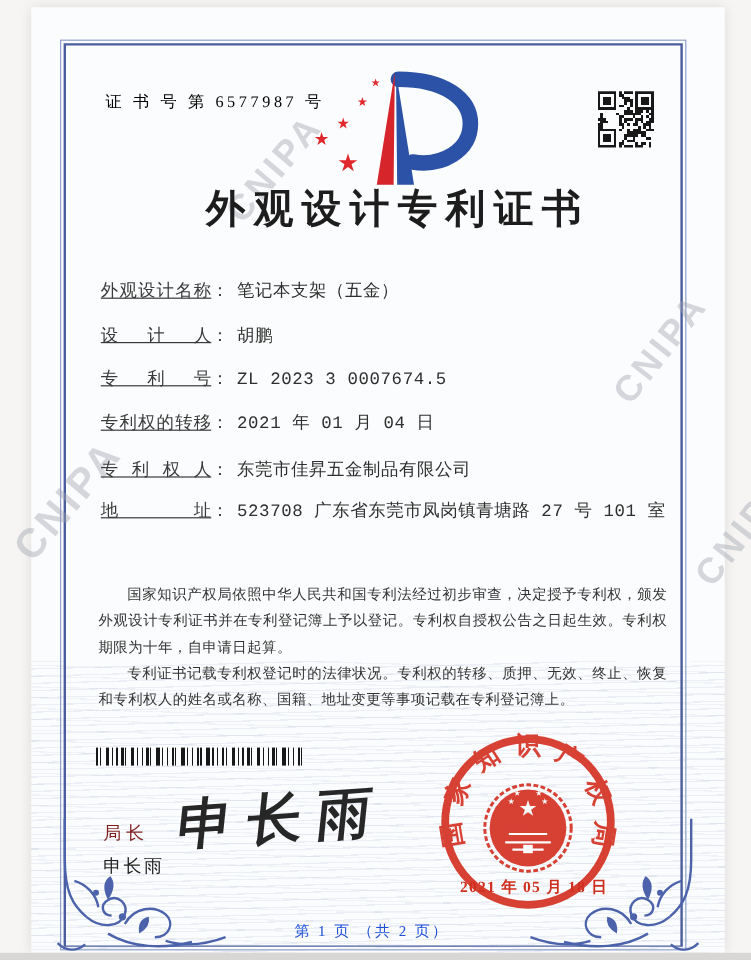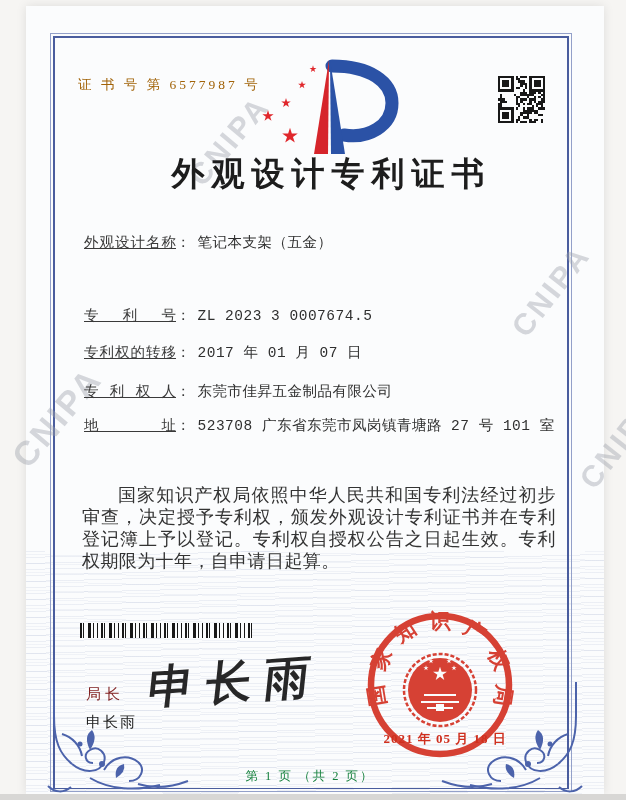--- a/index.html
+++ b/index.html
@@ -15,44 +15,44 @@
       repeating-linear-gradient(181.5deg, rgba(96,116,168,.07) 0 1px, rgba(0,0,0,0) 1px 9px);}
   .frame{position:absolute;left:24px;top:27px;width:520px;height:757px;
     border:1px solid #93a0c9;}
   .frame-inner{position:absolute;inset:2px;border:2px solid #4a5d9e;border-bottom-width:1px;}
   .wm{position:absolute;color:rgba(158,162,172,.42);font-family:"Liberation Sans","DejaVu Sans",sans-serif;
     font-weight:700;letter-spacing:3px;pointer-events:none;white-space:nowrap;}
   .wm1{left:150px;top:118px;font-size:30px;transform:rotate(-50deg);}
   .wm2{left:472px;top:268px;font-size:30px;transform:rotate(-52deg);}
   .wm3{left:-28px;top:392px;font-size:34px;transform:rotate(-50deg);}
   .wm4{left:540px;top:420px;font-size:30px;transform:rotate(-52deg);}
-  .cert-no{position:absolute;left:52px;top:70px;font-size:13.5px;color:#a16207;letter-spacing:3px;}
+  .cert-no{position:absolute;left:62px;top:70px;font-size:13.5px;color:#000000;letter-spacing:3px;}
   .logo{position:absolute;left:224px;top:50px;width:150px;height:102px;}
   .qr{position:absolute;left:472px;top:70px;width:47px;height:47px;}
   .title{position:absolute;left:24px;top:146px;width:563px;text-align:center;
     font-size:33px;font-weight:700;color:#1d1d1d;letter-spacing:7px;}
   .field-row{position:absolute;left:58px;width:470px;height:22px;font-size:14.5px;color:#333;white-space:nowrap;}
   .flabel{display:inline-block;width:92px;text-align:justify;text-align-last:justify;color:#3a3a3a;text-decoration:underline;}
   .fcolon{display:inline-block;color:#3a3a3a;}
   .fvalue{margin-left:7px;color:#2f2f2f;letter-spacing:.5px;font-family:Liberation Mono, monospace;}
   .fpair2{position:absolute;left:272px;top:0;}
-  .paras{position:absolute;left:56px;top:478px;width:474px;font-size:18px;line-height:22px;
+  .paras{position:absolute;left:56px;top:478px;width:474px;font-size:12px;line-height:22px;
     color:#333;text-align:justify;letter-spacing:.4px;}
   .paras p{margin:0;text-indent:2em;}
   .barcode{position:absolute;left:54px;top:617px;width:172px;height:15px;
     background:repeating-linear-gradient(90deg,#181818 0 2px,#fbfcfd 2px 3px,#181818 3px 4px,#fbfcfd 4px 8px,#181818 8px 11px,#fbfcfd 11px 13px,#181818 13px 14px,#fbfcfd 14px 17px,#181818 17px 18px,#fbfcfd 18px 21px);}
   .director-title{position:absolute;left:60px;top:679px;font-size:15px;color:#7f1d1d;letter-spacing:4px;}
   .director-name{position:absolute;left:60px;top:707px;font-size:15px;color:#222;letter-spacing:2px;}
   .signature{position:absolute;left:122px;top:644px;width:220px;font-size:46px;color:#161616;
     transform:rotate(-4deg) skewX(-10deg);letter-spacing:12px;font-weight:600;opacity:.92;}
   .seal{position:absolute;left:339px;top:604px;width:150px;height:150px;opacity:.95;}
   .seal-date{position:absolute;left:334px;top:724px;width:170px;text-align:center;
     font-size:13px;font-weight:700;color:#cf2f1e;letter-spacing:1px;white-space:nowrap;}
   .footer{position:absolute;left:24px;top:762px;width:520px;text-align:center;
-    font-size:12.5px;color:#15803d;letter-spacing:2px;}
+    font-size:12.5px;color:#1d4ed8;letter-spacing:2px;}
   .corner-flourish{position:absolute;pointer-events:none;}
   .corner-flourish.left{left:20px;top:676px;}
   .corner-flourish.right{right:20px;top:676px;transform:scaleX(-1);}
 </style>
 </head>
 <body>
 
 <div class="photo">
   <div class="paper">
 
@@ -310,35 +310,39 @@
         <rect x="15" y="20" width="1" height="1" fill="#181818"></rect>
         <rect x="16" y="20" width="1" height="1" fill="#181818"></rect>
         <rect x="19" y="20" width="1" height="1" fill="#181818"></rect>
       </svg>
 
     <div class="title">外观设计专利证书</div>
 
     <div class="field-row" style="top:227px">
       <span class="flabel">外观设计名称</span><span class="fcolon">：</span><span class="fvalue">笔记本支架（五金）</span>
     </div>
+    <div class="field-row" style="top:264px">
+      <span class="flabel">设计人</span><span class="fcolon">：</span><span class="fvalue">胡鹏</span>
+    </div>
     <div class="field-row" style="top:300px">
       <span class="flabel">专利号</span><span class="fcolon">：</span><span class="fvalue">ZL 2023 3 0007674.5</span>
     </div>
     <div class="field-row" style="top:337px">
-      <span class="flabel">专利权的转移</span><span class="fcolon">：</span><span class="fvalue">2017 年 01 月 07 日</span>
+      <span class="flabel">专利权的转移</span><span class="fcolon">：</span><span class="fvalue">2021 年 01 月 04 日</span>
     </div>
     <div class="field-row" style="top:376px">
       <span class="flabel">专利权人</span><span class="fcolon">：</span><span class="fvalue">东莞市佳昇五金制品有限公司</span>
     </div>
     <div class="field-row" style="top:410px">
       <span class="flabel">地址</span><span class="fcolon">：</span><span class="fvalue">523708 广东省东莞市凤岗镇青塘路 27 号 101 室</span>
     </div>
 
     <div class="paras">
       <p>国家知识产权局依照中华人民共和国专利法经过初步审查，决定授予专利权，颁发外观设计专利证书并在专利登记簿上予以登记。专利权自授权公告之日起生效。专利权期限为十年，自申请日起算。</p>
+      <p>专利证书记载专利权登记时的法律状况。专利权的转移、质押、无效、终止、恢复和专利权人的姓名或名称、国籍、地址变更等事项记载在专利登记簿上。</p>
     </div>
 
     <div class="barcode"></div>
 
     <div class="director-title">局长</div>
     <div class="director-name">申长雨</div>
     <div class="signature">申长雨</div>
 
     <svg class="seal" viewBox="0 0 150 150">
       <circle cx="75" cy="75" r="69" fill="none" stroke="#d5382a" stroke-width="6.5"></circle>

